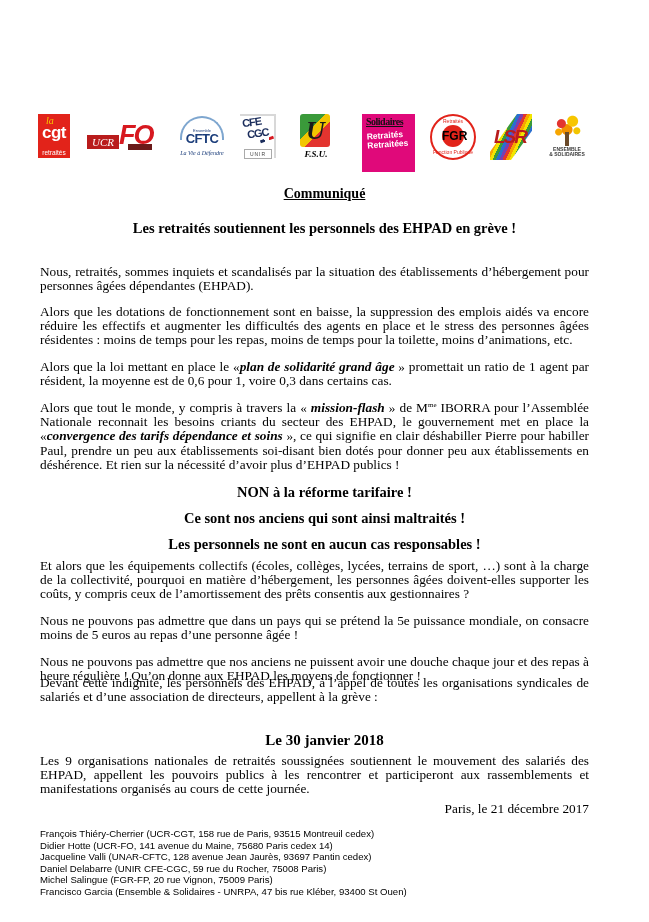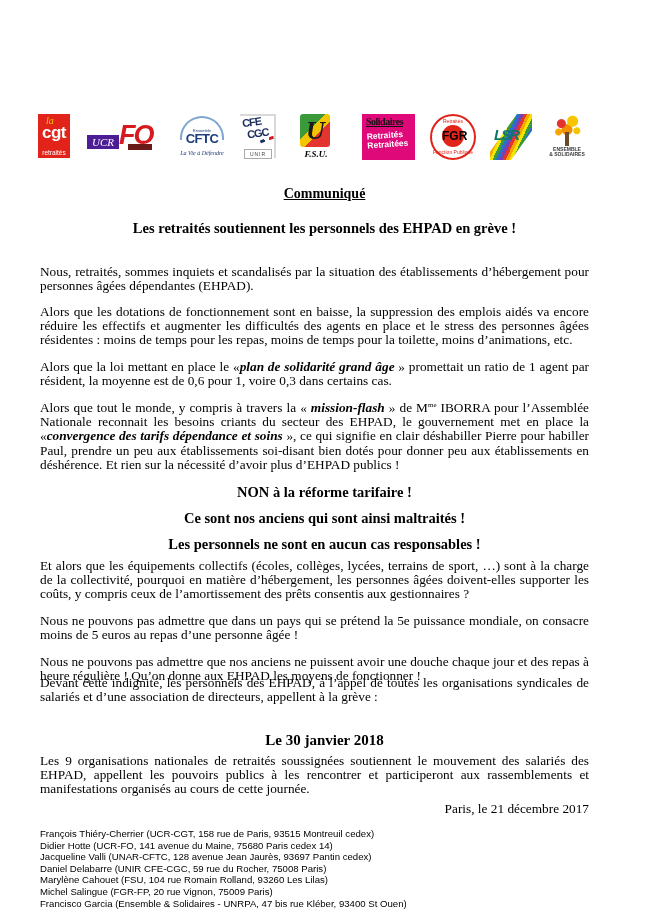--- a/index.html
+++ b/index.html
@@ -9,21 +9,21 @@
     .logos { position: absolute; top: 108px; left: 0; width: 649px; height: 56px; }
     .logo { position: absolute; }
 
     
     .cgt { left: 38px; top: 6px; width: 32px; height: 44px; background: #e2231a; color: #fff; font-family: "Liberation Sans", sans-serif; text-align: center; }
     .cgt .la { position: absolute; top: 1px; left: 8px; font-family: "Liberation Serif", serif; font-style: italic; font-size: 10px; color: #f7c600; }
     .cgt .big { position: absolute; top: 10px; left: 0; width: 32px; font-weight: bold; font-size: 17px; letter-spacing: -0.5px; line-height: 18px; }
     .cgt .small { position: absolute; bottom: 2px; left: 0; width: 32px; font-size: 6.5px; }
 
     
-    .ucr { left: 87px; top: 27px; width: 32px; height: 14px; background: #4c1d95; color: #fff; font-family: "Liberation Serif", serif; font-style: italic; font-size: 11px; line-height: 14px; text-align: center; }
+    .ucr { left: 87px; top: 27px; width: 32px; height: 14px; background: #b91c1c; color: #fff; font-family: "Liberation Serif", serif; font-style: italic; font-size: 11px; line-height: 14px; text-align: center; }
     .fo { left: 119px; top: 12px; width: 32px; height: 32px; color: #d71920; font-family: "Liberation Sans", sans-serif; font-weight: bold; font-style: italic; font-size: 27px; line-height: 30px; letter-spacing: -2px; }
     .fo-sub { left: 128px; top: 36px; width: 24px; height: 6px; background: #6b1a1a; }
 
     
     .cftc { left: 172px; top: 6px; width: 60px; height: 48px; font-family: "Liberation Sans", sans-serif; text-align: center; }
     .cftc .arc { position: absolute; left: 8px; top: 2px; width: 40px; height: 22px; border: 2px solid #7ea6cf; border-bottom: none; border-radius: 22px 22px 0 0; }
     .cftc .ens { position: absolute; left: 0; top: 14px; width: 60px; font-size: 4px; color: #1b3d7a; }
     .cftc .name { position: absolute; left: 0; top: 17px; width: 60px; font-weight: bold; font-size: 13px; color: #1b3d7a; letter-spacing: -0.5px; }
     .cftc .tag { position: absolute; left: 0; top: 36px; width: 60px; font-family: "Liberation Serif", serif; font-style: italic; font-size: 6px; color: #1b3d7a; }
 
@@ -34,34 +34,34 @@
     .cfe .stripe { position: absolute; left: 20px; top: 22px; width: 14px; height: 3px; background: linear-gradient(to right, #1b2d5c 33%, #fff 33% 66%, #d71920 66%); transform: rotate(-20deg); }
     .cfe .unir { position: absolute; left: 4px; top: 33px; width: 26px; height: 8px; border: 1px solid #aaa; font-size: 5px; text-align: center; line-height: 8px; font-weight: normal; color: #444; letter-spacing: 1px; }
 
     
     .fsu { left: 300px; top: 6px; width: 32px; height: 46px; font-family: "Liberation Serif", serif; }
     .fsu .blk { position: absolute; left: 0; top: 0; width: 30px; height: 33px; background: linear-gradient(135deg, #3a9a3a 0 40%, #f2c500 40% 60%, #e3342f 60%); border-radius: 3px; }
     .fsu .u { position: absolute; left: 6px; top: 2px; font-size: 26px; font-weight: bold; font-style: italic; color: #1a1a1a; }
     .fsu .t { position: absolute; left: 0; top: 35px; width: 32px; font-size: 9px; font-weight: bold; font-style: italic; text-align: center; }
 
     
-    .sol { left: 362px; top: 6px; width: 53px; height: 46px; background: #e0097a; color: #fff; font-family: "Liberation Sans", sans-serif; }
+    .sol { left: 362px; top: 6px; width: 53px; height: 58px; background: #e0097a; color: #fff; font-family: "Liberation Sans", sans-serif; }
     .sol .t1 { position: absolute; left: 4px; top: 2px; font-family: "Liberation Serif", serif; font-weight: bold; font-size: 10px; color: #111; text-decoration: underline; letter-spacing: -0.5px; }
     .sol .t2 { position: absolute; left: 5px; top: 17px; font-size: 8.5px; font-weight: bold; line-height: 9px; transform: rotate(-4deg); }
 
     
     .fgr { left: 430px; top: 6px; width: 46px; height: 46px; border: 2px solid #e2231a; border-radius: 50%; box-sizing: border-box; font-family: "Liberation Sans", sans-serif; color: #e2231a; text-align: center; }
     .fgr .c { position: absolute; left: 10px; top: 9px; width: 22px; height: 22px; background: #e2231a; border-radius: 50%; color: #000000; font-weight: bold; font-size: 12px; line-height: 22px; }
     .fgr .top { position: absolute; left: 0; top: 2px; width: 42px; font-size: 5px; }
     .fgr .bot { position: absolute; left: 0; top: 33px; width: 42px; font-size: 5px; }
 
     
     .lsr { left: 490px; top: 6px; width: 42px; height: 46px; overflow: hidden; }
     .lsr .rb { position: absolute; left: -6px; top: 0; width: 60px; height: 46px; background: repeating-linear-gradient(115deg, #e3342f 0 3px, #f7a600 3px 6px, #f2e500 6px 9px, #3a9a3a 9px 12px, #2a6fcf 12px 15px, #7a3fb0 15px 18px); clip-path: polygon(55% 0, 100% 0, 45% 100%, 0 100%); }
-    .lsr .txt { position: absolute; left: 4px; top: 12px; font-family: "Liberation Sans", sans-serif; font-weight: bold; font-style: italic; font-size: 15px; color: #0f766e; letter-spacing: -2px; }
+    .lsr .txt { position: absolute; left: 4px; top: 12px; font-family: "Liberation Sans", sans-serif; font-weight: bold; font-style: italic; font-size: 19px; color: #b91c1c; letter-spacing: -2px; }
 
     
     .ens { left: 547px; top: 4px; width: 40px; height: 50px; font-family: "Liberation Sans", sans-serif; text-align: center; }
     .ens .leaves { position: absolute; left: 6px; top: 2px; width: 28px; height: 24px; background: radial-gradient(circle at 30% 40%, #e3342f 0 4px, transparent 5px), radial-gradient(circle at 70% 30%, #f7c600 0 5px, transparent 6px), radial-gradient(circle at 50% 65%, #f29100 0 5px, transparent 6px), radial-gradient(circle at 20% 75%, #f7a600 0 3px, transparent 4px), radial-gradient(circle at 85% 70%, #f2c500 0 3px, transparent 4px); }
     .ens .trunk { position: absolute; left: 18px; top: 20px; width: 4px; height: 14px; background: #6b4a2a; }
     .ens .t { position: absolute; left: 0; top: 35px; width: 40px; font-size: 5px; font-weight: bold; color: #3a3a3a; line-height: 5px; }
 
     
     .doc { position: absolute; font-family: "Liberation Serif", serif; font-size: 13.3px; line-height: 14.2px; }
     .para { position: absolute; left: 40px; width: 549px; text-align: justify; margin: 0; }
@@ -159,17 +159,16 @@
     <p class="para" style="top:754px;">Les 9 organisations nationales de retraités soussignées soutiennent le mouvement des salariés des EHPAD, appellent les pouvoirs publics à les rencontrer et participeront aux rassemblements et manifestations organisés au cours de cette journée.</p>
   </div>
 
   <div class="right" style="top:801px;">Paris, le 21 décembre 2017</div>
 
   <div class="sigs">
     <div class="sig">François Thiéry-Cherrier (UCR-CGT, 158 rue de Paris, 93515 Montreuil cedex)</div>
     <div class="sig">Didier Hotte (UCR-FO, 141 avenue du Maine, 75680 Paris cedex 14)</div>
     <div class="sig">Jacqueline Valli (UNAR-CFTC, 128 avenue Jean Jaurès, 93697 Pantin cedex)</div>
     <div class="sig">Daniel Delabarre (UNIR CFE-CGC, 59 rue du Rocher, 75008 Paris)</div>
-    <div class="sig">Marylène Cahouet (FSU, 104 rue Romain Rolland, 93260 Les Lilas)</div>
     <div class="sig">Michel Salingue (FGR-FP, 20 rue Vignon, 75009 Paris)</div>
     <div class="sig">Francisco Garcia (Ensemble &amp; Solidaires - UNRPA, 47 bis rue Kléber, 93400 St Ouen)</div>
   </div>
 </div>
 
 </body></html>

